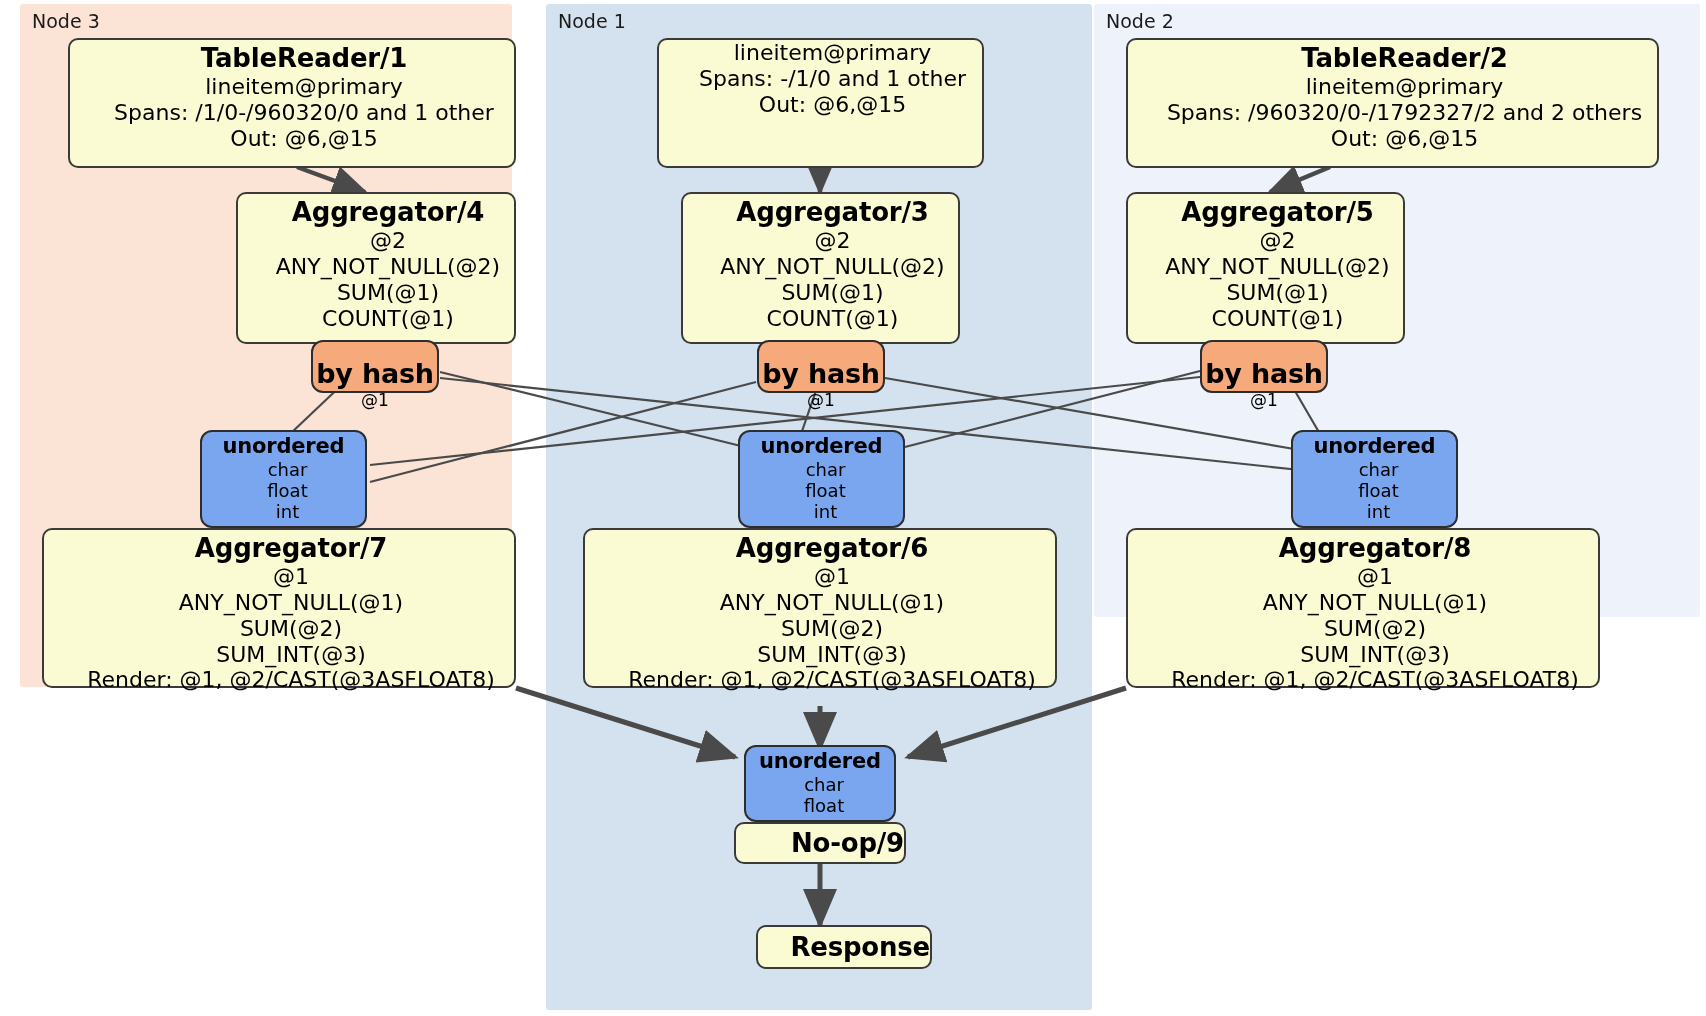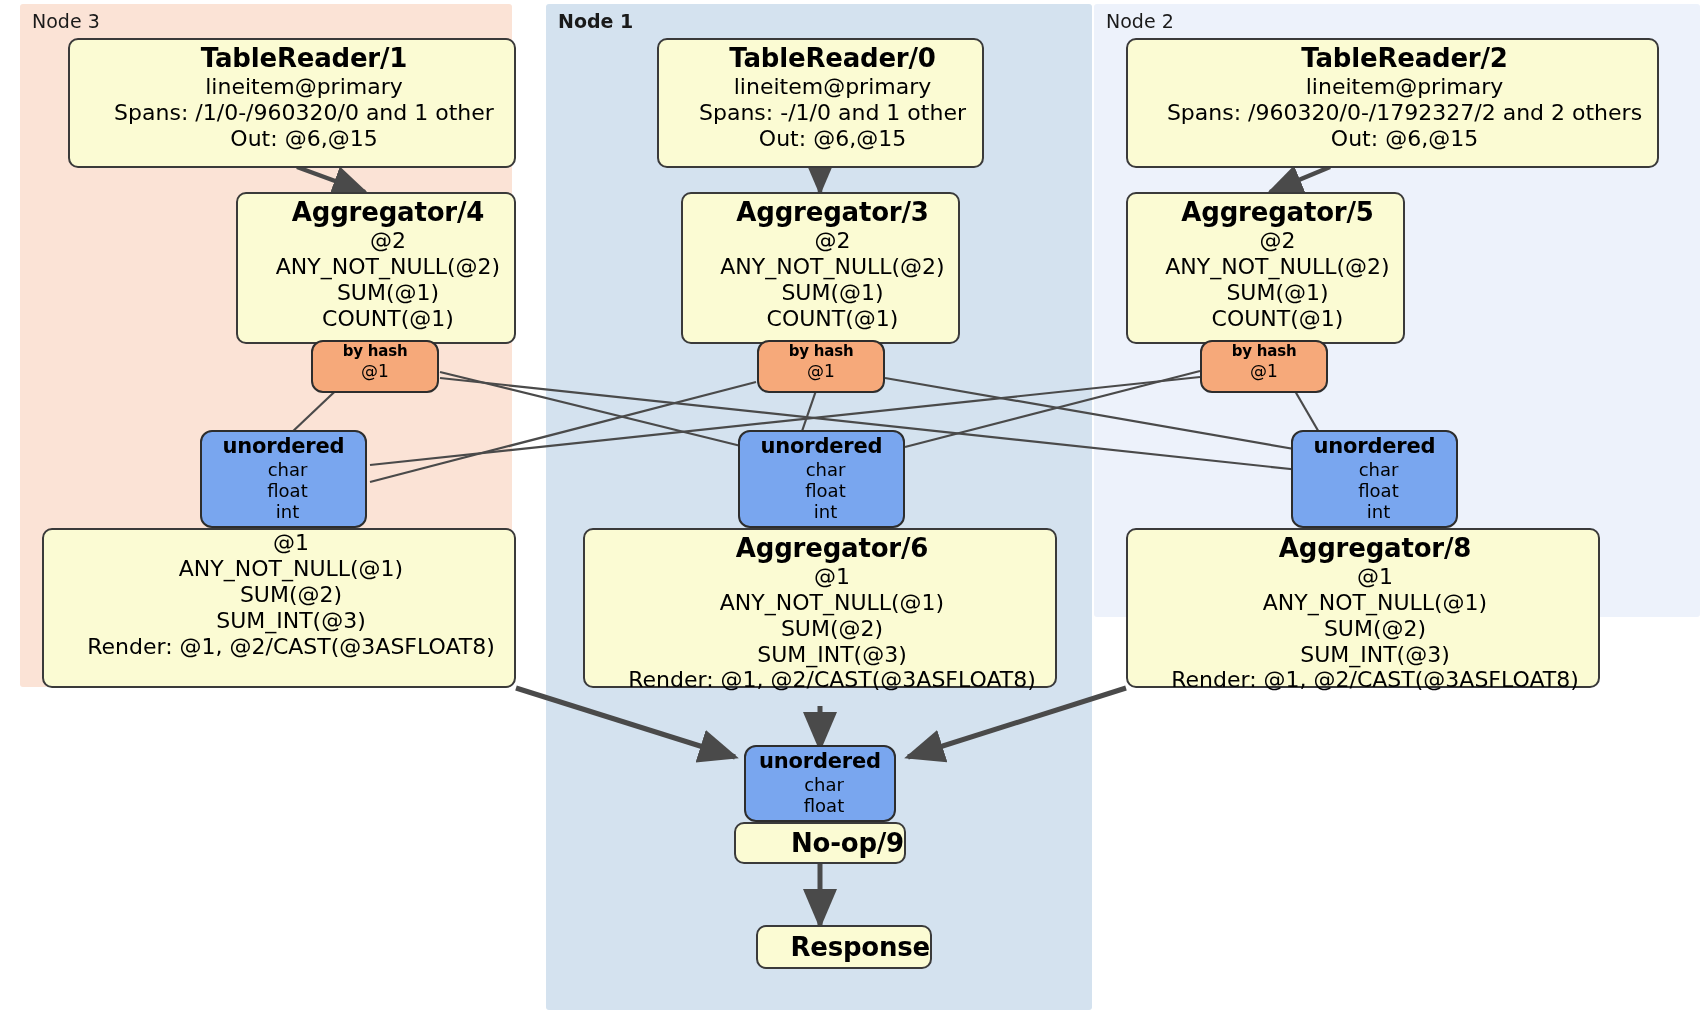--- a/index.html
+++ b/index.html
@@ -81,22 +81,22 @@
   }
 
   
   .box.hash {
     background: #f6a97a;
     border: 2px solid #2d2d2d;
     border-radius: 12px;
   }
   .box.hash .title {
     font-weight: bold;
-    font-size: 15px;
-    margin-top: 1px;
+    font-size: 27px;
+    margin-top: 16px;
   }
   .box.hash .line {
     font-size: 17px;
   }
 
   
   .box.simple {
     display: flex;
     align-items: center;
     justify-content: flex-end;
@@ -112,21 +112,21 @@
 </style>
 </head>
 <body>
 
 <div id="canvas">
 
   <div class="node-panel" style="left:20px; top:4px; width:492px; height:683px; background:#FBE3D6;">
     <span class="node-panel-label">Node 3</span>
   </div>
 
-  <div class="node-panel" style="left:546px; top:4px; width:546px; height:1006px; background:#D4E2EF;font-weight:bold;">
+  <div class="node-panel" style="left:546px; top:4px; width:546px; height:1006px; background:#D4E2EF;">
     <span class="node-panel-label">Node 1</span>
   </div>
 
   <div class="node-panel" style="left:1094px; top:4px; width:606px; height:613px; background:#EDF2FB;">
     <span class="node-panel-label">Node 2</span>
   </div>
 
   <svg id="edges" viewBox="0 0 1706 1016" xmlns="http://www.w3.org/2000/svg">
     <defs>
       <marker id="arrow" markerWidth="9" markerHeight="9" refX="7.2" refY="3.4" orient="auto" markerUnits="strokeWidth">
@@ -167,21 +167,20 @@
   </svg>
 
   <div class="box proc zt" style="left:68px; top:38px; width:448px; height:130px;">
     <span class="title">TableReader/1</span>
     <span class="line">lineitem@primary</span>
     <span class="line">Spans: /1/0-/960320/0 and 1 other</span>
     <span class="line">Out: @6,@15</span>
   </div>
 
   <div class="box proc zt" style="left:657px; top:38px; width:327px; height:130px;">
-    <span class="title">TableReader/0</span>
     <span class="line">lineitem@primary</span>
     <span class="line">Spans: -/1/0 and 1 other</span>
     <span class="line">Out: @6,@15</span>
   </div>
 
   <div class="box proc zt" style="left:1126px; top:38px; width:533px; height:130px;">
     <span class="title">TableReader/2</span>
     <span class="line">lineitem@primary</span>
     <span class="line">Spans: /960320/0-/1792327/2 and 2 others</span>
     <span class="line">Out: @6,@15</span>
@@ -241,20 +240,21 @@
   </div>
 
   <div class="box router zr" style="left:1291px; top:430px; width:167px; height:98px;">
     <span class="title">unordered</span>
     <span class="line">char</span>
     <span class="line">float</span>
     <span class="line">int</span>
   </div>
 
   <div class="box proc zt" style="left:42px; top:528px; width:474px; height:160px;">
+    <span class="title">Aggregator/7</span>
     <span class="line">@1</span>
     <span class="line">ANY_NOT_NULL(@1)</span>
     <span class="line">SUM(@2)</span>
     <span class="line">SUM_INT(@3)</span>
     <span class="line">Render: @1, @2/CAST(@3ASFLOAT8)</span>
   </div>
 
   <div class="box proc zt" style="left:583px; top:528px; width:474px; height:160px;text-align:center;">
     <span class="title">Aggregator/6</span>
     <span class="line">@1</span>

